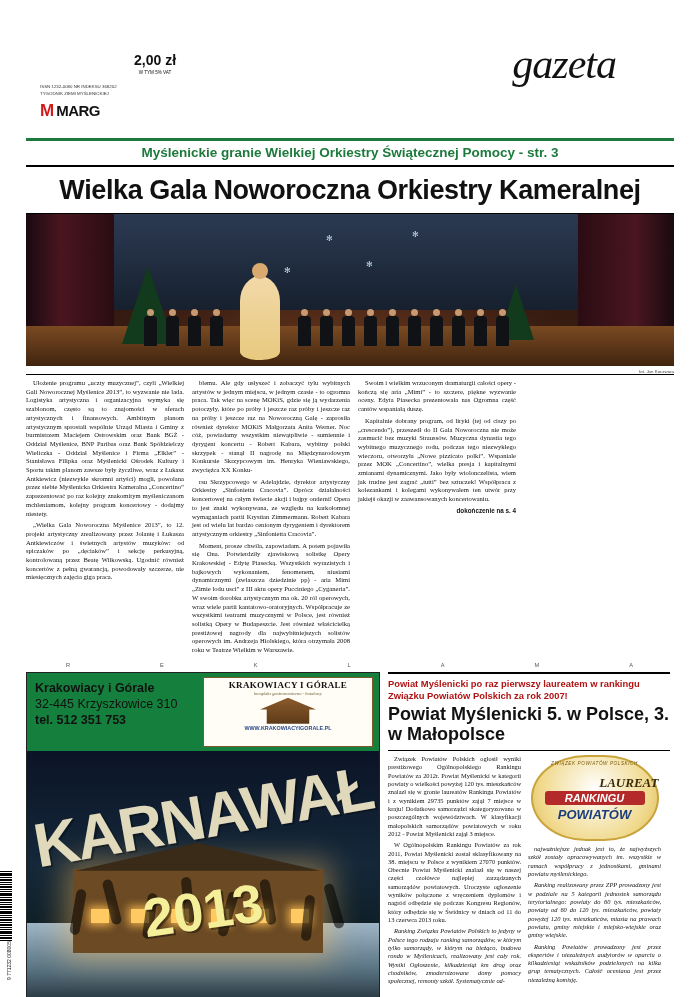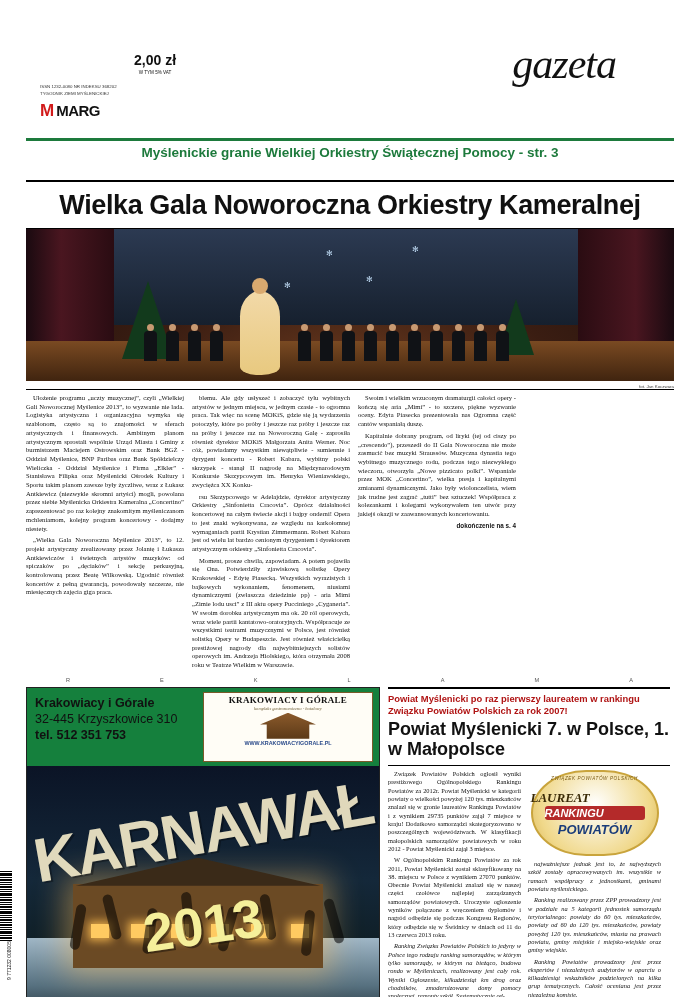--- a/index.html
+++ b/index.html
@@ -18,21 +18,21 @@
   .pricebox .vat{font-family:"Liberation Sans",sans-serif;font-size:4.6px;margin-top:2px;}
   .issn{position:absolute;left:14px;top:66px;font-family:"Liberation Sans",sans-serif;font-size:4.4px;color:#333;line-height:1.5;}
   .logo-marg{position:absolute;left:14px;top:84px;display:flex;align-items:center;gap:2px;}
   .logo-marg .m{color:#d11a1a;font-family:"Liberation Sans",sans-serif;font-weight:bold;font-size:17px;line-height:1;}
   .logo-marg .rest{font-family:"Liberation Sans",sans-serif;font-weight:bold;font-size:15px;letter-spacing:-0.5px;}
   .title-wrap{position:absolute;right:0;top:0;width:520px;text-align:right;margin-top:27px;}
   .title-gazeta{font-family:"Liberation Serif",serif;font-style:italic;font-size:42px;line-height:.95;letter-spacing:-1px;padding-right:58px;}
   .title-mysl{font-family:"Liberation Sans",sans-serif;font-weight:bold;font-size:64px;line-height:.92;letter-spacing:-2.5px;margin-top:-4px;}
 
   .green-bar{background:#1d7a3c;height:3px;margin-top:2px;}
-  .lead-line{font-family:"Liberation Sans",sans-serif;font-weight:bold;font-size:13.5px;color:#1d7a3c;text-align:center;padding:4px 0 20px;}
+  .lead-line{font-family:"Liberation Sans",sans-serif;font-weight:bold;font-size:13.5px;color:#1d7a3c;text-align:center;padding:4px 0 5px;}
   .black-rule{border-top:2px solid #000;}
   .black-rule-thin{border-top:1px solid #000;}
 
   
   .headline{font-family:"Liberation Sans",sans-serif;font-weight:bold;font-size:27px;text-align:center;letter-spacing:-.4px;padding:8px 0 7px;}
 
   
   .photo{position:relative;height:152px;margin:0 0 3px 0;overflow:hidden;background:#1a1016;}
   .photo .stage{position:absolute;inset:0;background:
       radial-gradient(ellipse at 50% 95%,#6b3a1e 0%,#3a1d12 45%,#1a0d0a 100%);}
@@ -86,22 +86,22 @@
   .rightcol{width:282px;}
   .kicker{font-family:"Liberation Sans",sans-serif;font-weight:bold;font-size:9.4px;color:#b01414;line-height:1.25;margin-bottom:4px;}
   .sub-headline{font-family:"Liberation Sans",sans-serif;font-weight:bold;font-size:18px;line-height:1.1;margin:2px 0 5px;}
   .r-cols{display:flex;gap:7px;}
   .r-col{width:133px;font-size:6.4px;line-height:1.3;text-align:justify;}
   .r-col p{margin:0 0 3px 0;text-indent:6px;}
   .r-col.italic{font-style:italic;}
   .badge{position:relative;width:128px;height:86px;margin:0 auto 4px;}
   .badge .ring{position:absolute;inset:0;border-radius:50%/58%;background:radial-gradient(circle at 50% 40%,#fff,#f0d88a 70%,#d8b455);border:2px solid #c9a43c;}
   .badge .top{position:absolute;left:0;right:0;top:6px;text-align:center;font-family:"Liberation Sans",sans-serif;font-size:4.6px;letter-spacing:.6px;color:#7a5a12;}
-  .badge .l1{position:absolute;left:0;right:16px;top:20px;text-align:left;font-family:"Liberation Serif",serif;font-weight:bold;font-size:13px;color:#3a2a06;}
-  .badge .l2{position:absolute;left:14px;right:14px;top:36px;font-family:"Liberation Sans",sans-serif;font-weight:bold;font-size:11px;color:#fff;background:#b42a2a;border-radius:3px;}
+  .badge .l1{position:absolute;left:0;right:0;top:20px;text-align:right;font-family:"Liberation Serif",serif;font-weight:bold;font-size:13px;color:#3a2a06;}
+  .badge .l2{position:absolute;left:14px;right:14px;top:36px;text-align:center;font-family:"Liberation Sans",sans-serif;font-weight:bold;font-size:11px;color:#fff;background:#b42a2a;border-radius:3px;}
   .badge .l3{position:absolute;left:0;right:0;top:52px;text-align:center;font-family:"Liberation Sans",sans-serif;font-weight:bold;font-size:13px;color:#1b3d7a;}
 
   
   .barcode{position:absolute;left:12px;bottom:14px;transform:rotate(-90deg);transform-origin:left bottom;display:flex;align-items:flex-end;gap:0;height:34px;}
   .barcode .bars{display:flex;align-items:flex-end;height:30px;}
   .barcode .bars i{display:block;width:1px;height:30px;background:#000;margin-right:1px;}
   .barcode .num{font-family:"Liberation Sans",sans-serif;font-size:5px;margin-left:3px;}
 </style>
 </head>
 <body>
@@ -227,21 +227,21 @@
         <div class="dancer" style="left:262px;top:34px;transform:rotate(-16deg)"></div>
       </div>
       <div class="karnawal">KARNAWAŁ</div>
       <div class="year">2013</div>
 
     </div>
 
     <div class="rightcol">
       <div class="black-rule"></div>
       <div class="kicker" style="margin-top:4px">Powiat Myślenicki po raz pierwszy laureatem w rankingu Związku Powiatów Polskich za rok 2007!</div>
-      <div class="sub-headline">Powiat Myślenicki 7. w Polsce, 1. w Małopolsce</div>
+      <div class="sub-headline">Powiat Myślenicki 5. w Polsce, 3. w Małopolsce</div>
       <div class="black-rule-thin"></div>
       <div class="r-cols" style="margin-top:4px">
         <div class="r-col">
           <p>Związek Powiatów Polskich ogłosił wyniki prestiżowego Ogólnopolskiego Rankingu Powiatów za 2012r. Powiat Myślenicki w kategorii powiaty o wielkości powyżej 120 tys. mieszkańców znalazł się w gronie laureatów Rankingu Powiatów i z wynikiem 29735 punktów zajął 7 miejsce w kraju! Dodatkowo samorządzi skategoryzowano w poszczególnych województwach. W klasyfikacji małopolskich samorządów powiatowych w roku 2012 - Powiat Myślenicki zajął 3 miejsce.</p>
           <p>W Ogólnopolskim Rankingu Powiatów za rok 2011, Powiat Myślenicki został sklasyfikowany na 38. miejscu w Polsce z wynikiem 27070 punktów. Obecnie Powiat Myślenicki znalazł się w naszej części czołówce najlepiej zarządzanych samorządów powiatowych. Uroczyste ogłoszenie wyników połączone z wręczeniem dyplomów i nagród odbędzie się podczas Kongresu Regionów, który odbędzie się w Świdnicy w dniach od 11 do 13 czerwca 2013 roku.</p>
           <p style="font-style:italic">Ranking Związku Powiatów Polskich to jedyny w Polsce tego rodzaju ranking samorządów, w którym tylko samorządy, w którym na bieżąco, budowa rondo w Myślenicach, realizowany jest cały rok. Wyniki Ogłoszenie, kilkadziesiąt km drog oraz chodników, zmodernizowane domy pomocy społecznej, remonty szkół. Systematycznie od-</p>
         </div>
         <div class="r-col italic">
           <div class="badge">
             <div class="ring"></div>

